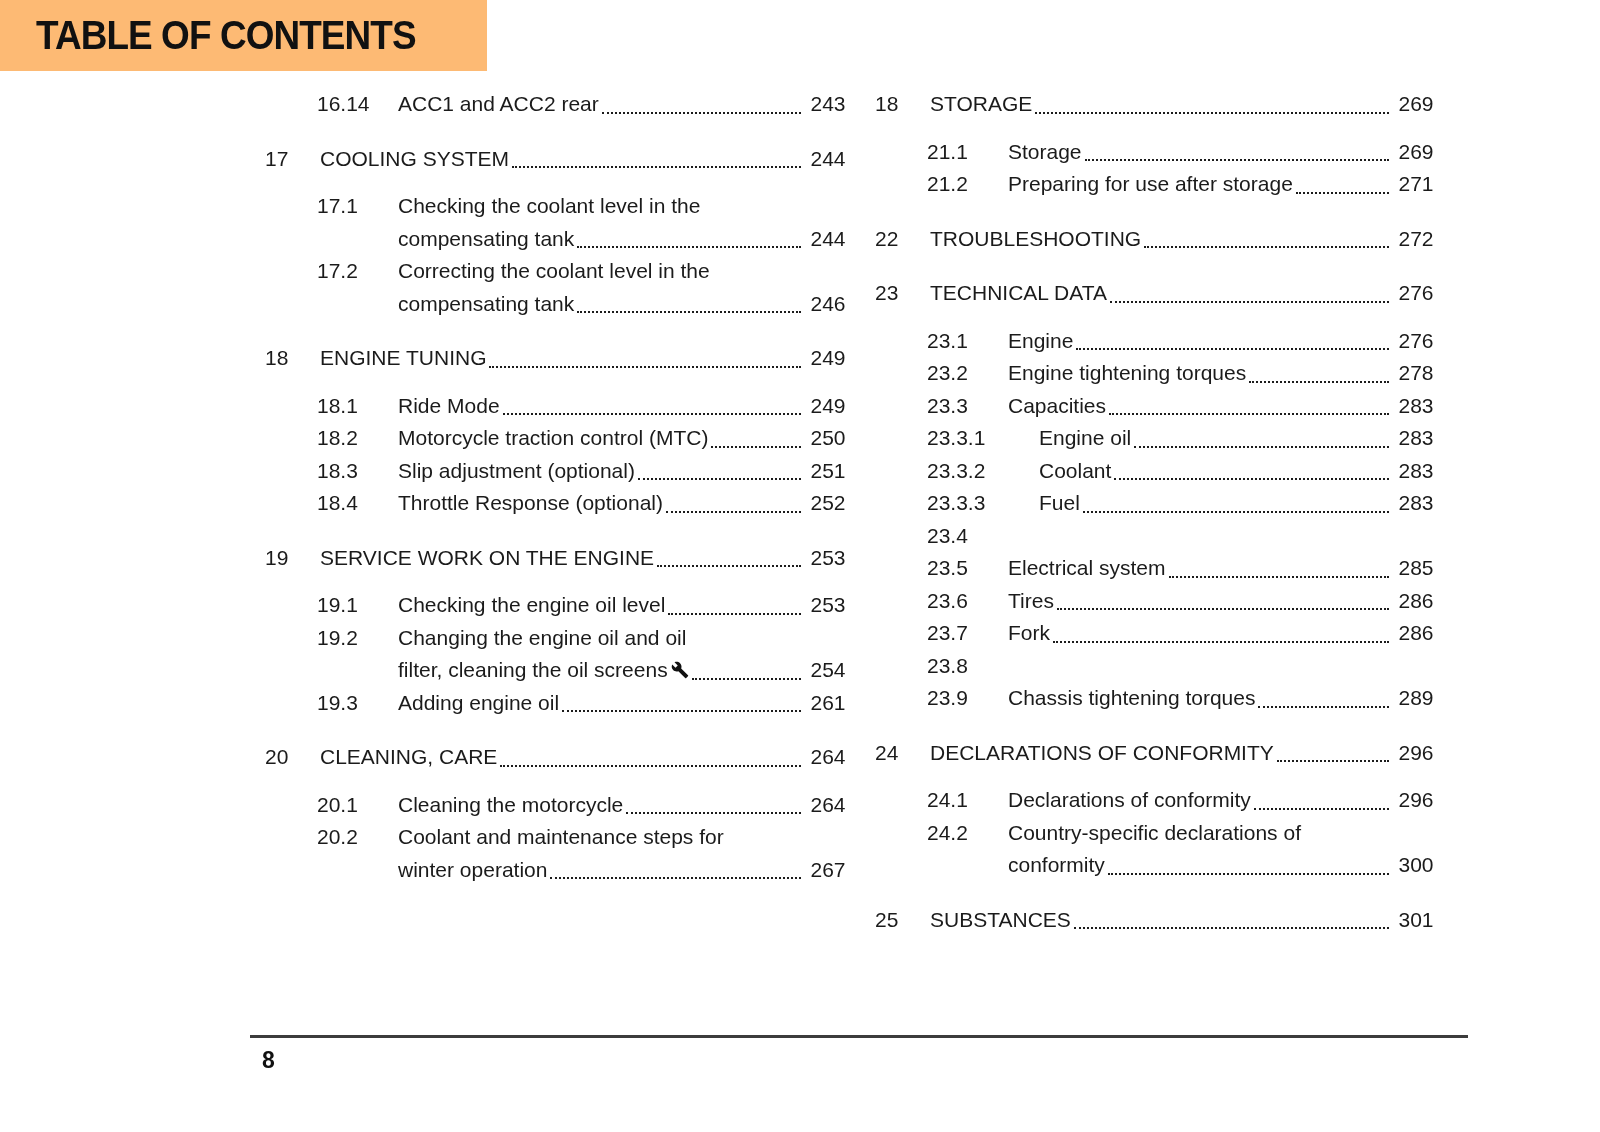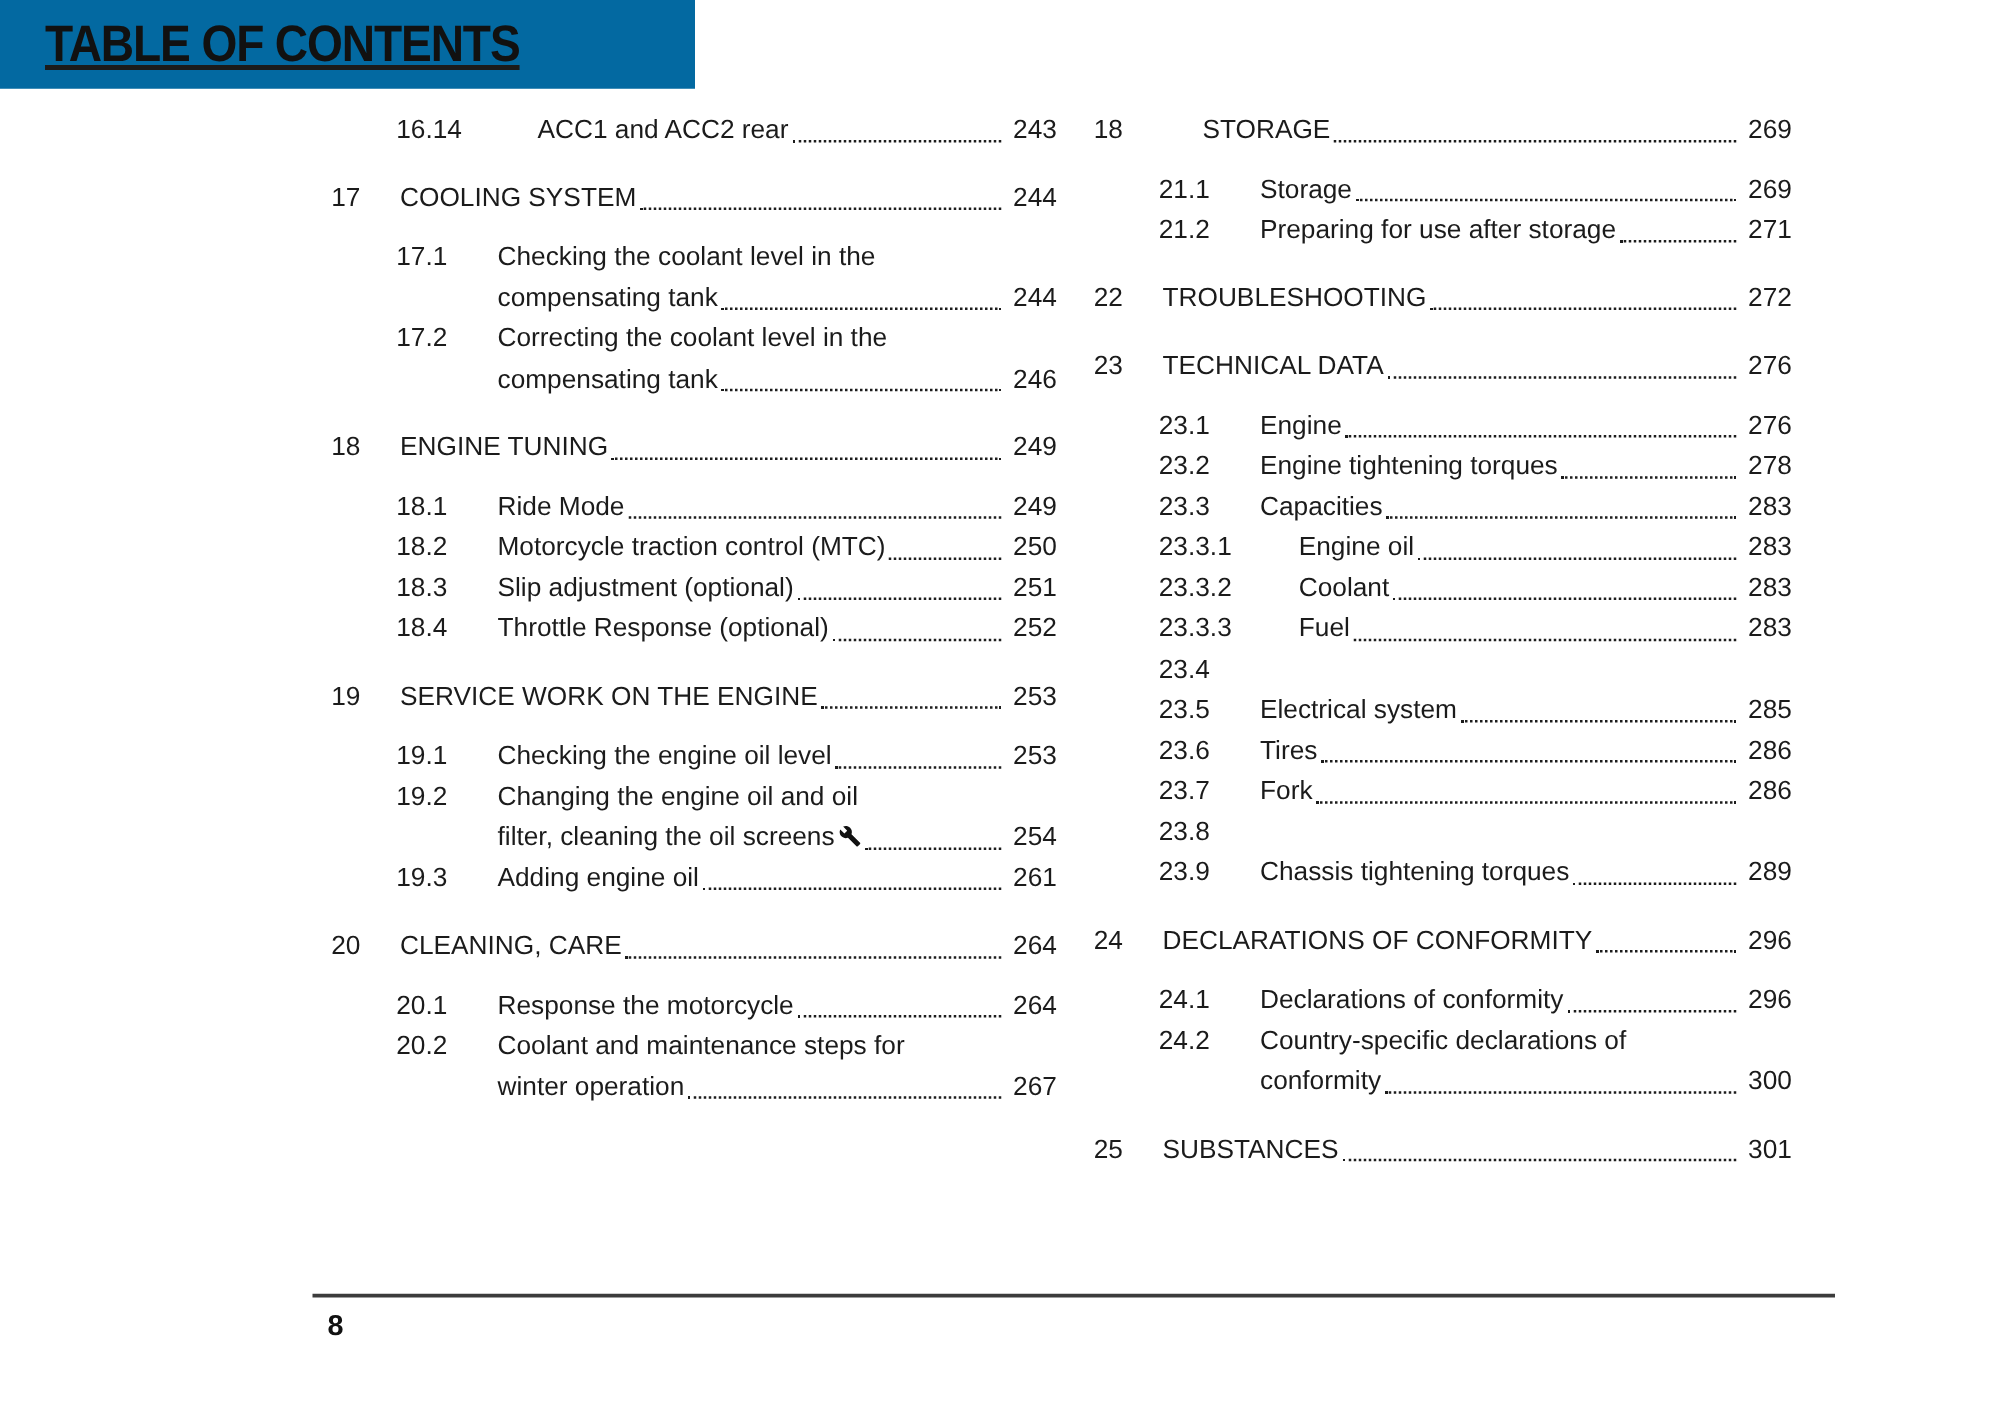--- a/index.html
+++ b/index.html
@@ -2,35 +2,35 @@
 <html><head>
 <meta charset="utf-8">
 <style>
   html,body{margin:0;padding:0;}
   body{
     width:1600px;height:1132px;position:relative;background:#ffffff;
     font-family:"Liberation Sans",sans-serif;color:#1b1b1b;overflow:hidden;
   }
   
   .header-box{
-    position:absolute;left:0;top:0;width:556px;height:71px;
-    background:#0369a1;display:flex;align-items:center;text-decoration:underline;
+    position:absolute;left:0;top:0;width:487px;height:71px;
+    background:#fdba74;display:flex;align-items:center;
   }
   .header-title{
     font-size:41px;font-weight:bold;color:#111;letter-spacing:-1px;
     padding-left:40px;transform:scaleX(0.9);transform-origin:left center;
     white-space:nowrap;
   }
   
   .toc-col{position:absolute;top:88px;}
   .toc-col.c0{left:265px;width:585px;}
   .toc-col.c1{left:875px;width:563px;}
   .entry{display:flex;align-items:flex-start;font-size:21px;line-height:32.5px;}
   .entry.chapter{margin-top:22px;margin-bottom:15px;}
-  .toc-col .entry:first-child{margin-top:0;gap:32px;}
+  .toc-col .entry:first-child{margin-top:0;}
   .entry .num{flex:0 0 auto;white-space:nowrap;}
   .entry.chapter .num{width:55px;}
   .entry.sub{padding-left:52px;}
   .entry.sub .num{width:81px;}
   .entry.subsub{padding-left:52px;}
   .entry.subsub .num{width:112px;}
   .entry .body{flex:1 1 auto;min-width:0;}
   .line{display:block;}
   .line.lead{display:flex;align-items:baseline;}
   .line.lead .t{white-space:nowrap;flex:0 0 auto;}
@@ -195,21 +195,21 @@
           <span class="t"><span>CLEANING, CARE</span></span>
           <span class="dots"></span>
           <span class="pg">264</span>
         </div>
       </div>
     </div>
     <div class="entry sub">
       <span class="num">20.1</span>
       <div class="body">
         <div class="line lead">
-          <span class="t"><span>Response the motorcycle</span></span>
+          <span class="t"><span>Cleaning the motorcycle</span></span>
           <span class="dots"></span>
           <span class="pg">264</span>
         </div>
       </div>
     </div>
     <div class="entry sub">
       <span class="num">20.2</span>
       <div class="body">
         <div class="line"><span>Coolant and maintenance steps for</span></div>
         <div class="line lead">

